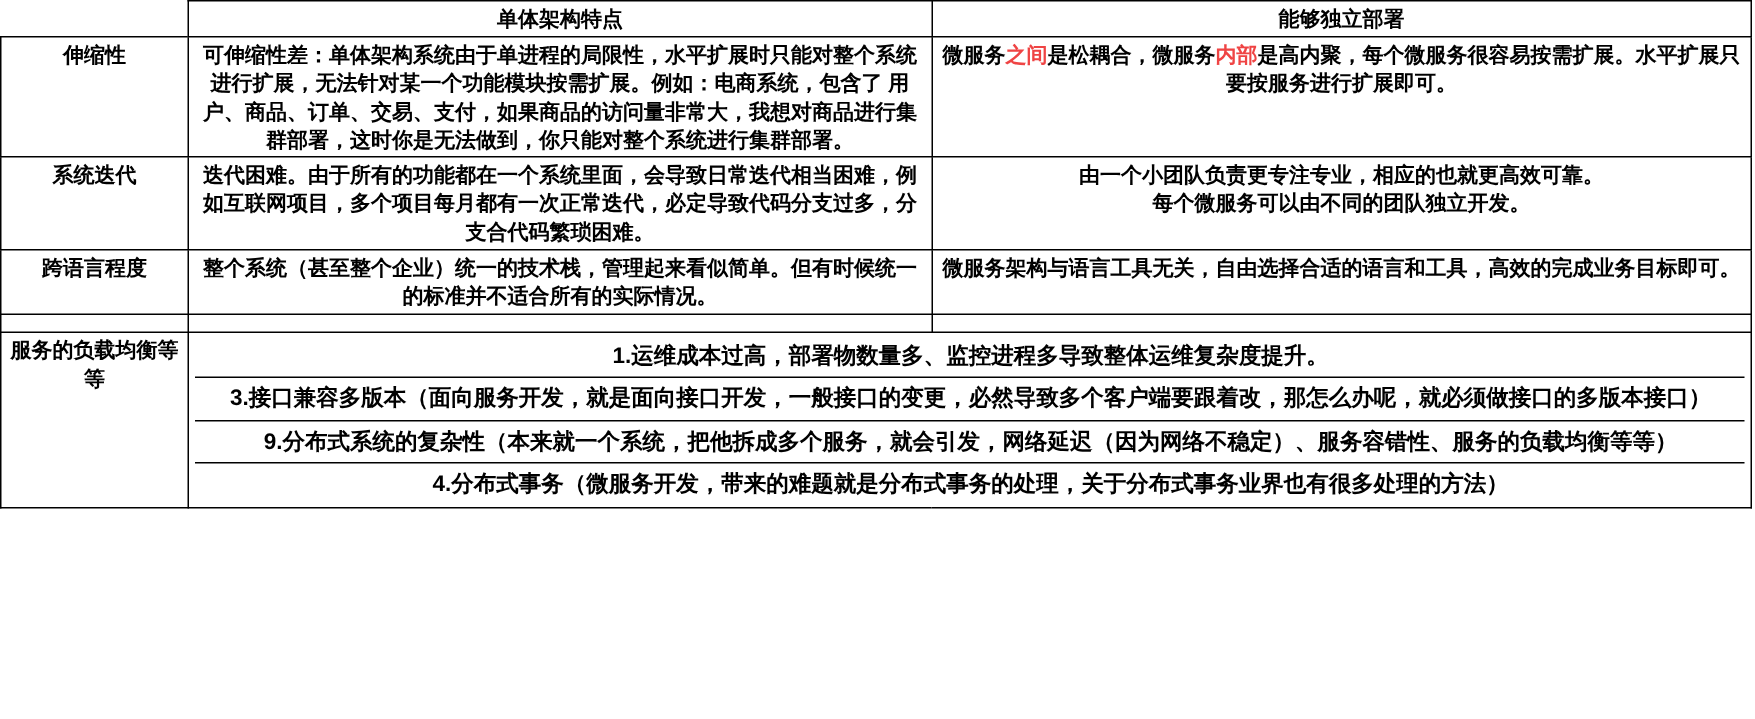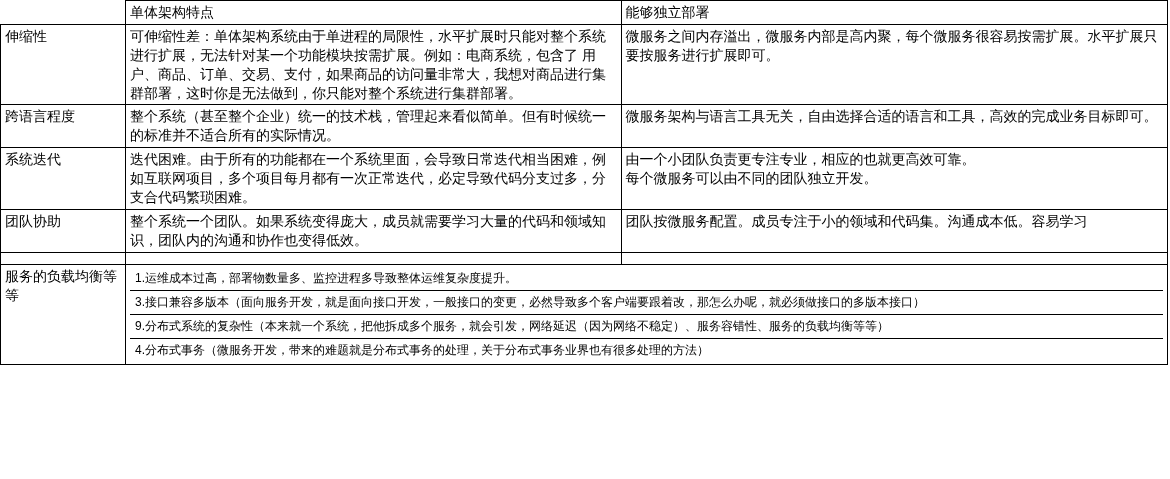--- a/index.html
+++ b/index.html
@@ -25,22 +25,22 @@
     width: 1168px;
     margin: 0;
   }
   table.cmp td, table.cmp th {
     border: 1px solid #000000;
     vertical-align: top;
     padding: 2px 4px 2px 4px;
     font-size: 14px;
     line-height: 1.35;
     color: #000000;
-    font-weight: normal;
-    text-align: left;
+    font-weight: bold;
+    text-align: center;
   }
   col.c-label { width: 125px; }
   col.c-mono  { width: 495px; }
   col.c-micro { width: 546px; }
 
   
   .hdr-blank {
     border: none !important;
     background: #ffffff;
   }
@@ -60,38 +60,38 @@
     font-size: 15px;
     text-align: left;
     vertical-align: middle;
     padding-left: 3px;
   }
   .cell-text {
     font-size: 13.5px;
     line-height: 1.42;
   }
   .hl-red {
-    color: #000000;
+    color: #ef4444;
   }
   .issues-label {
     color: #ff0000;
     font-weight: bold;
     font-size: 15px;
     text-align: center;
     vertical-align: middle;
     line-height: 1.5;
     padding: 2px;
   }
   .issues-list {
     padding: 0;
   }
   .issues-list .issue-line {
     border-bottom: 1px solid #000000;
     padding: 3px 4px 3px 5px;
-    font-size: 12px;
+    font-size: 15px;
     line-height: 1.42;
   }
   .issues-list .issue-line:last-child {
     border-bottom: none;
   }
   .spacer-row td {
     border: none;
     height: 7px;
     padding: 0;
   }
@@ -110,42 +110,37 @@
       <tr>
         <td class="hdr-blank"></td>
         <td class="hdr-title">单体架构特点</td>
         <td class="hdr-title">能够独立部署</td>
       </tr>
 
 
       <tr>
         <td class="rowlabel">伸缩性</td>
         <td class="cell-text">可伸缩性差：单体架构系统由于单进程的局限性，水平扩展时只能对整个系统进行扩展，无法针对某一个功能模块按需扩展。例如：电商系统，包含了 用户、商品、订单、交易、支付，如果商品的访问量非常大，我想对商品进行集群部署，这时你是无法做到，你只能对整个系统进行集群部署。</td>
-        <td class="cell-text"><span>微服务</span><span class="hl-red">之间</span><span>内存溢出，微服务</span><span class="hl-red">内部</span><span>是高内聚，每个微服务很容易按需扩展。水平扩展只要按服务进行扩展即可。</span></td>
+        <td class="cell-text"><span>微服务</span><span class="hl-red">之间</span><span>是松耦合，微服务</span><span class="hl-red">内部</span><span>是高内聚，每个微服务很容易按需扩展。水平扩展只要按服务进行扩展即可。</span></td>
       </tr>
 
-
-      <tr>
-        <td class="rowlabel">跨语言程度</td>
-        <td class="cell-text">整个系统（甚至整个企业）统一的技术栈，管理起来看似简单。但有时候统一的标准并不适合所有的实际情况。</td>
-        <td class="cell-text">微服务架构与语言工具无关，自由选择合适的语言和工具，高效的完成业务目标即可。</td>
-      </tr>
 
       <tr>
         <td class="rowlabel">系统迭代</td>
         <td class="cell-text">迭代困难。由于所有的功能都在一个系统里面，会导致日常迭代相当困难，例如互联网项目，多个项目每月都有一次正常迭代，必定导致代码分支过多，分支合代码繁琐困难。</td>
         <td class="cell-text" style="white-space: pre-line;">由一个小团队负责更专注专业，相应的也就更高效可靠。
 每个微服务可以由不同的团队独立开发。</td>
       </tr>
 
       <tr>
-        <td class="rowlabel">团队协助</td>
-        <td class="cell-text">整个系统一个团队。如果系统变得庞大，成员就需要学习大量的代码和领域知识，团队内的沟通和协作也变得低效。</td>
-        <td class="cell-text">团队按微服务配置。成员专注于小的领域和代码集。沟通成本低。容易学习</td>
+        <td class="rowlabel">跨语言程度</td>
+        <td class="cell-text">整个系统（甚至整个企业）统一的技术栈，管理起来看似简单。但有时候统一的标准并不适合所有的实际情况。</td>
+        <td class="cell-text">微服务架构与语言工具无关，自由选择合适的语言和工具，高效的完成业务目标即可。</td>
       </tr>
+
 
       <tr class="spacer-row">
         <td></td>
         <td></td>
         <td></td>
       </tr>
 
       <tr>
         <td class="issues-label">服务的负载均衡等等</td>
         <td class="issues-list" colspan="2">

